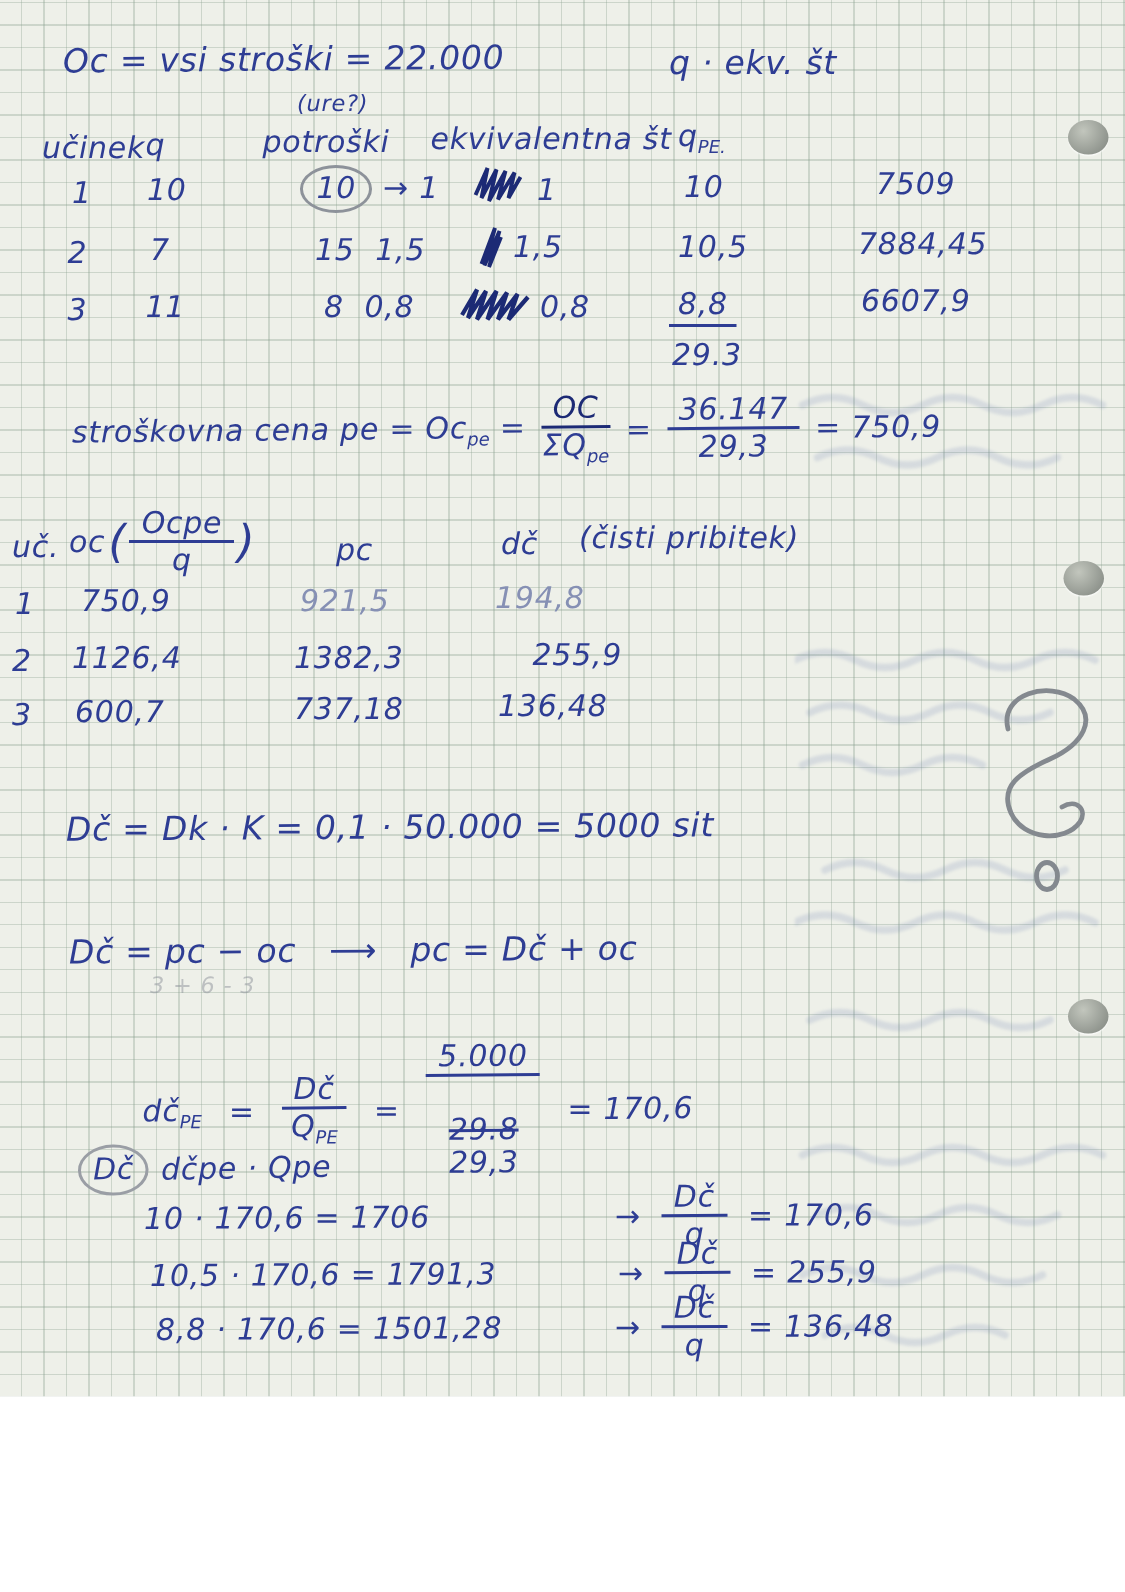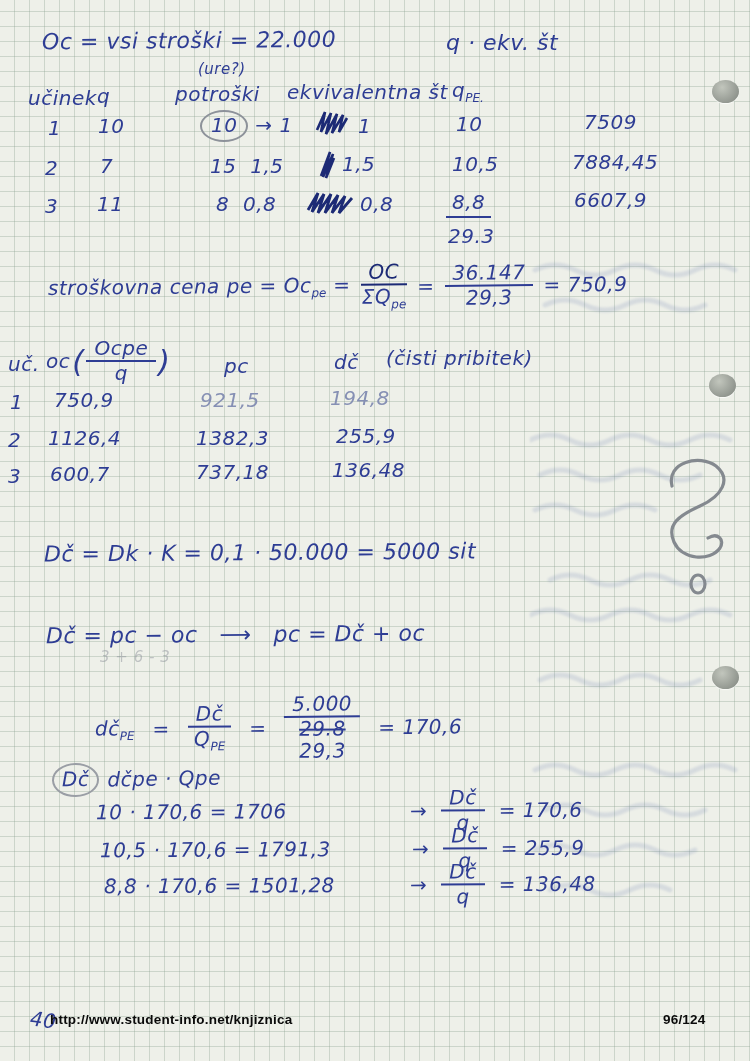--- a/index.html
+++ b/index.html
@@ -1,18 +1,18 @@
 <!DOCTYPE html>
 <html><head>
 <meta charset="utf-8">
 <style>
   html,body{margin:0;padding:0;}
   .page{
     position:relative;
-    width:750px;height:1061px;
+    width:750px;height:931px;
     background-color:#eef0e9;
     background-image:
       repeating-linear-gradient(0deg, transparent 0, transparent 14px, rgba(135,158,140,.33) 14px, rgba(135,158,140,.33) 15px),
       repeating-linear-gradient(90deg, transparent 0, transparent 14px, rgba(135,158,140,.33) 14px, rgba(135,158,140,.33) 15px);
     overflow:hidden;
     font-family:"DejaVu Sans", sans-serif;
   }
   .abs{position:absolute;}
   .hw{
     font-family:"DejaVu Sans", sans-serif;
@@ -24,21 +24,21 @@
   .lg{font-size:22px;}
   .md{font-size:20px;}
   .sm{font-size:15px;}
   .pencil{color:#8d929a;}
   .faintink{color:#8690b4;}
   .darkink{color:#1c2a75;}
   .sub{font-size:.6em;vertical-align:-.4em;letter-spacing:0;}
   .frac{display:inline-flex;flex-direction:column;align-items:center;line-height:1.05;vertical-align:middle;}
   .frac .num{border-bottom:2px solid currentColor;padding:0 8px 1px;}
   .frac .den{padding-top:1px;}
-  .strike{text-decoration:line-through;}
+  .strike{text-decoration:line-through;margin-top:24px;}
   .row{display:flex;align-items:center;}
   .circled{border:2px solid #8d929a;border-radius:50%;padding:1px 9px 3px;display:inline-block;}
   .circled-pencil{border:2px solid #9a9ea5;border-radius:50%;padding:2px 8px 4px;display:inline-block;color:#2e3d94;}
   .underlined{border-bottom:2px solid #2e3d94;padding:0 6px 2px;}
   .hole{
     width:27px;height:23px;border-radius:50%;
     background:radial-gradient(circle at 38% 32%, #c2c6bd, #8f948d 75%);
     box-shadow:0 1px 1px rgba(255,255,255,.7);
   }
   .footer-print{
@@ -149,21 +149,21 @@
   <div class="abs hw md" style="left:386px;top:346px;">(čisti pribitek)</div>
 
   <div class="abs hw md" style="left:10px;top:390px;">1</div>
   <div class="abs hw md" style="left:54px;top:388px;">750,9</div>
   <div class="abs hw md faintink" style="left:200px;top:388px;">921,5</div>
   <div class="abs hw md faintink" style="left:330px;top:386px;">194,8</div>
 
   <div class="abs hw md" style="left:8px;top:428px;">2</div>
   <div class="abs hw md" style="left:48px;top:426px;">1126,4</div>
   <div class="abs hw md" style="left:196px;top:426px;">1382,3</div>
-  <div class="abs hw md" style="left:336px;top:424px;">255,9</div>
+  <div class="abs hw md" style="left:355px;top:424px;">255,9</div>
 
   <div class="abs hw md" style="left:8px;top:464px;">3</div>
   <div class="abs hw md" style="left:50px;top:462px;">600,7</div>
   <div class="abs hw md" style="left:196px;top:460px;">737,18</div>
   <div class="abs hw md" style="left:332px;top:458px;">136,48</div>
 
   <svg class="abs" style="left:642px;top:452px;" width="110" height="150" viewBox="0 0 110 150">
     <g fill="none" stroke="#84898f" stroke-width="3.2" stroke-linecap="round">
       <path d="M30,34 C24,10 58,2 74,14 C90,27 80,44 58,54 C38,63 24,72 32,90 C40,108 68,110 78,96 C83,88 76,80 66,86"></path>
       <ellipse cx="56" cy="132" rx="7" ry="9"></ellipse>

